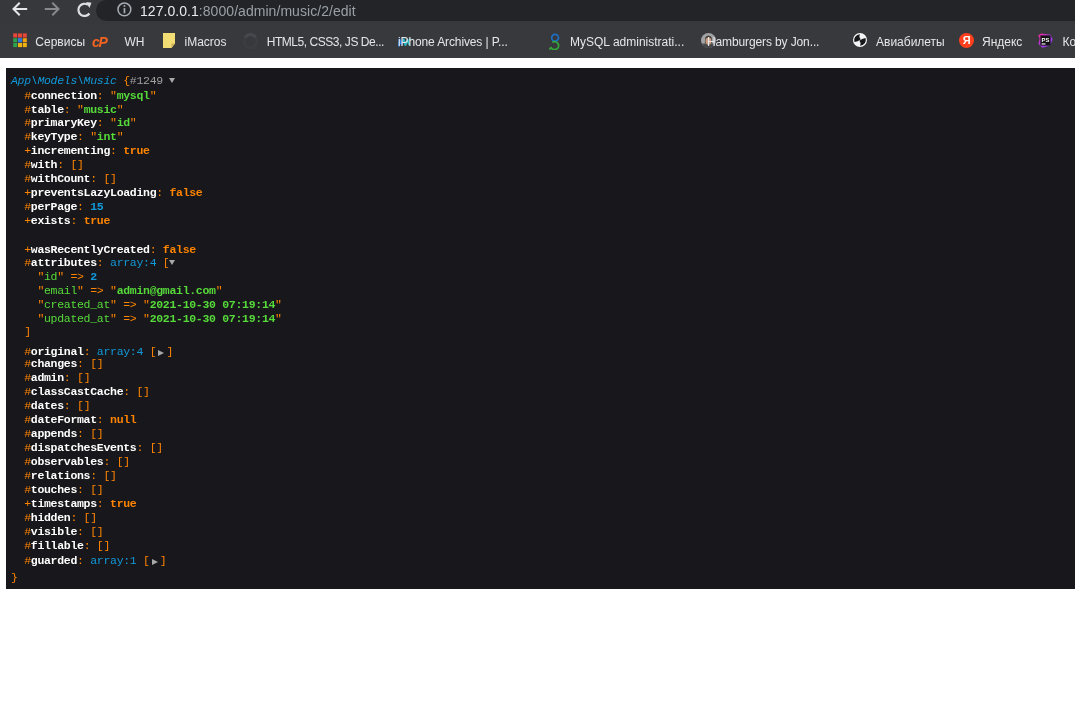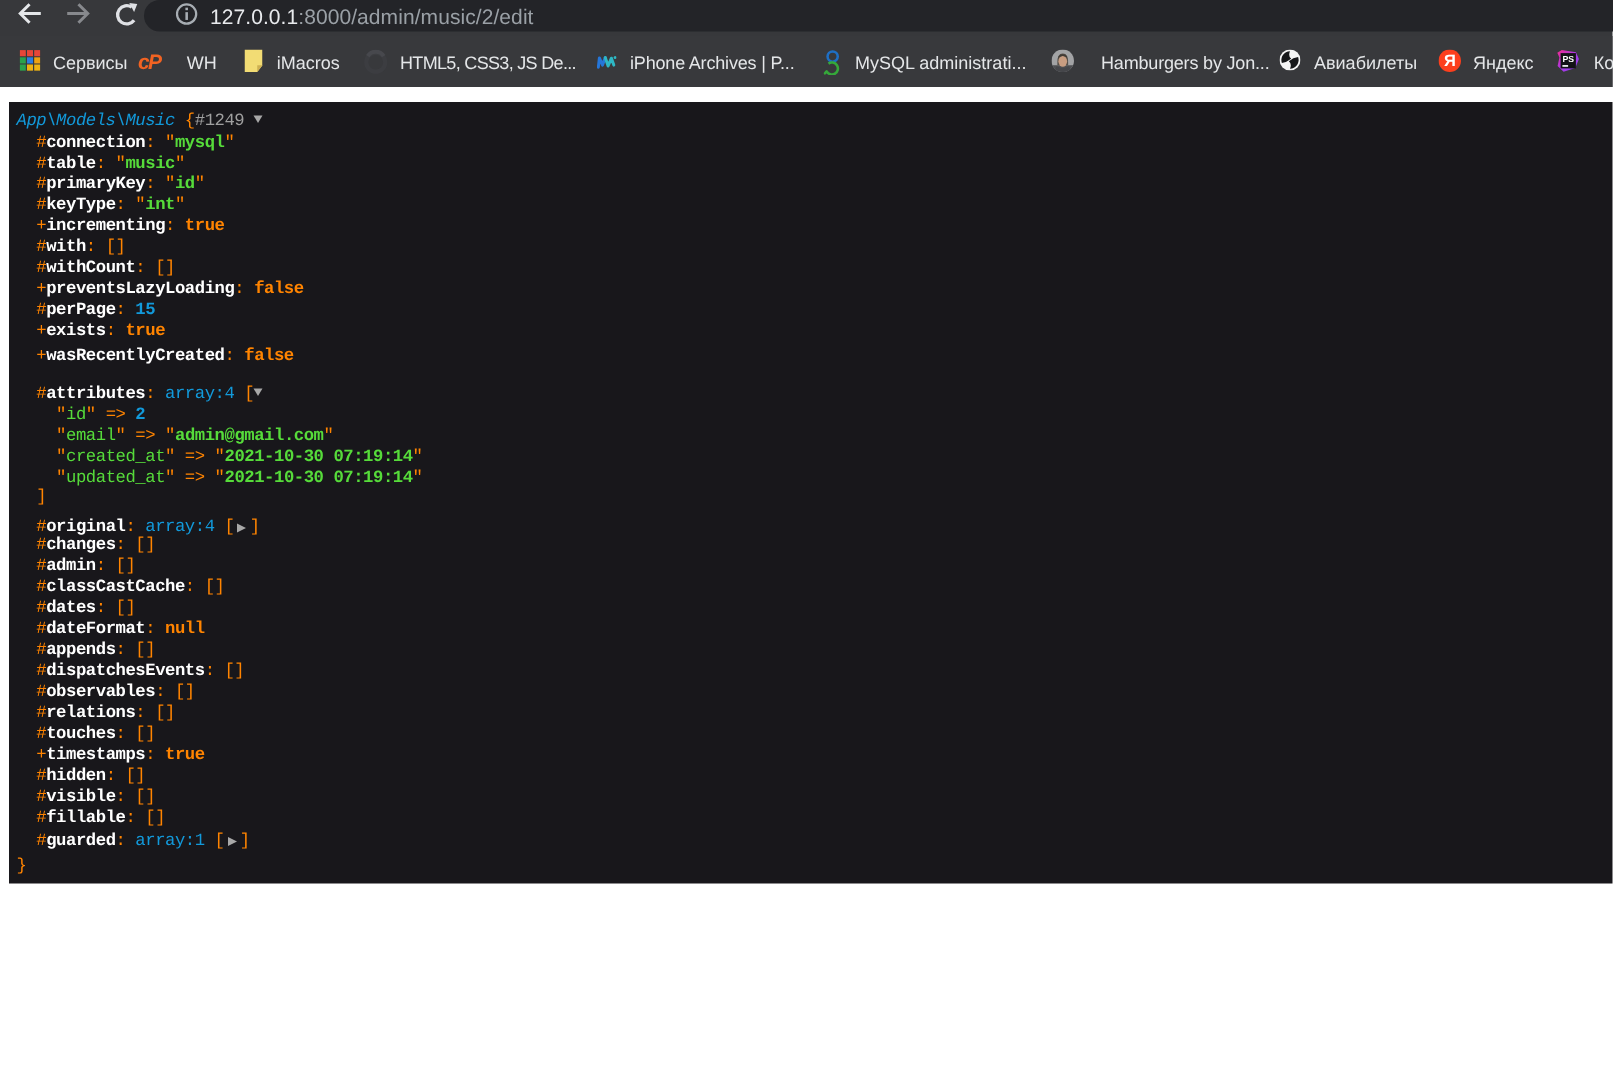--- a/index.html
+++ b/index.html
@@ -67,21 +67,21 @@
     <div class="bi" style="left:241.5px"><svg width="17" height="17" viewBox="0 0 17 17">
 <circle cx="8.5" cy="8.5" r="6.3" fill="none" stroke="#3c3d41" stroke-width="2.8"></circle>
 <path d="M3.2 4.4 A6.3 6.3 0 0 1 13.8 4.4" fill="none" stroke="#47484d" stroke-width="2.8"></path>
 </svg></div>
     <div class="bl" style="left:266.7px"><span style="letter-spacing:-0.45px">HTML5, CSS3, JS De...</span></div>
     <div class="bi" style="left:397.5px"><svg width="13" height="9" viewBox="0 0 13 9">
 <path d="M0.9 7.8 L1.6 1.6 L3.7 6.4 L5.5 1.4" fill="none" stroke="#2576d9" stroke-width="2" stroke-linecap="round" stroke-linejoin="round"></path>
 <path d="M5.5 1.4 L7.4 7 L9.6 1.8 L11.2 6.4" fill="none" stroke="#2eb8c4" stroke-width="2" stroke-linecap="round" stroke-linejoin="round"></path>
 <circle cx="12.1" cy="1.3" r="1" fill="#2eb8c4"></circle>
 </svg></div>
-    <div class="bl" style="left:420px"><span style="letter-spacing:-0.12px">iPhone Archives | P...</span></div>
+    <div class="bl" style="left:398px"><span style="letter-spacing:-0.12px">iPhone Archives | P...</span></div>
     <div class="bi" style="left:549px"><svg width="13" height="17" viewBox="0 0 13 17">
 <circle cx="6.1" cy="4.7" r="3.4" fill="none" stroke="#1e6fc4" stroke-width="1.7"></circle>
 <path d="M3.3 9.4 A4 4 0 1 1 2.1 14.6" fill="none" stroke="#35a83a" stroke-width="1.7"></path>
 <path d="M2.1 14.6 L0.9 15.9" stroke="#35a83a" stroke-width="1.7" stroke-linecap="round"></path>
 </svg></div>
     <div class="bl" style="left:570px">MySQL administrati...</div>
     <div class="bi" style="left:700.5px"><svg width="15" height="15" viewBox="0 0 15 15">
 <defs>
           <clipPath id="avc">
             <circle cx="7.5" cy="7.5" r="7.5"></circle>
@@ -89,21 +89,21 @@
         </defs>
 <g clip-path="url(#avc)">
 <rect width="15" height="15" fill="#a2a3a5"></rect>
 <rect y="10.5" width="15" height="4.5" fill="#4e4f52"></rect>
 <path d="M3.9 9 Q3.6 2.6 7.5 2.6 Q11.4 2.6 11.1 9 L11.1 10.5 L3.9 10.5 Z" fill="#56504a"></path>
 <ellipse cx="7.5" cy="7.9" rx="2.9" ry="3.6" fill="#c89d81"></ellipse>
 <path d="M4.6 6.2 Q5.2 4.2 7.5 4.3 Q9.8 4.2 10.4 6.2 L10.4 4.6 Q9.4 3.1 7.5 3.1 Q5.6 3.1 4.6 4.6 Z" fill="#403b35"></path>
 <path d="M1.5 15 L3.4 11.2 Q7.5 13.4 11.6 11.2 L13.5 15 Z" fill="#45464a"></path>
 </g>
 </svg></div>
-    <div class="bl" style="left:734px"><span style="letter-spacing:-0.12px">Hamburgers by Jon...</span></div>
+    <div class="bl" style="left:707px"><span style="letter-spacing:-0.12px">Hamburgers by Jon...</span></div>
     <div class="bi" style="left:853px"><svg width="14" height="14" viewBox="0 0 14 14">
 <circle cx="7" cy="7" r="7" fill="#f5f5f5"></circle>
 <path d="M7 1.2 A5.8 5.8 0 0 0 1.6 9 Q4.8 8.6 7.8 6.2 Q5.6 4.4 7 1.2 Z" fill="#17181a"></path>
 <path d="M7 12.8 A5.8 5.8 0 0 0 12.4 5 Q9.2 5.4 6.2 7.8 Q8.4 9.6 7 12.8 Z" fill="#17181a"></path>
 </svg></div>
     <div class="bl" style="left:876px">Авиабилеты</div>
     <div class="bi" style="left:958.5px"><svg width="15" height="15" viewBox="0 0 15 15">
 <circle cx="7.5" cy="7.5" r="7.5" fill="#fc3f1d"></circle>
 <text x="7.7" y="11.3" text-anchor="middle" style="font:bold 11px 'Liberation Sans',sans-serif" fill="#fff">Я</text>
 </svg></div>
@@ -128,21 +128,21 @@
 <div class="l" style="top:20.6px">  <i>#</i><b class="w">connection</b><i>: </i><i>"</i><b class="s">mysql</b><i>"</i></div>
 <div class="l" style="top:34.5px">  <i>#</i><b class="w">table</b><i>: </i><i>"</i><b class="s">music</b><i>"</i></div>
 <div class="l" style="top:48.4px">  <i>#</i><b class="w">primaryKey</b><i>: </i><i>"</i><b class="s">id</b><i>"</i></div>
 <div class="l" style="top:62.3px">  <i>#</i><b class="w">keyType</b><i>: </i><i>"</i><b class="s">int</b><i>"</i></div>
 <div class="l" style="top:76.3px">  <i>+</i><b class="w">incrementing</b><i>: </i><b class="c">true</b></div>
 <div class="l" style="top:90.3px">  <i>#</i><b class="w">with</b><i>: []</i></div>
 <div class="l" style="top:104.3px">  <i>#</i><b class="w">withCount</b><i>: []</i></div>
 <div class="l" style="top:118.3px">  <i>+</i><b class="w">preventsLazyLoading</b><i>: </i><b class="c">false</b></div>
 <div class="l" style="top:132.3px">  <i>#</i><b class="w">perPage</b><i>: </i><b class="n">15</b></div>
 <div class="l" style="top:146.3px">  <i>+</i><b class="w">exists</b><i>: </i><b class="c">true</b></div>
-<div class="l" style="top:163px">  <i>+</i><b class="w">wasRecentlyCreated</b><i>: </i><b class="c">false</b></div>
+<div class="l" style="top:175px">  <i>+</i><b class="w">wasRecentlyCreated</b><i>: </i><b class="c">false</b></div>
 <div class="l" style="top:188.3px">  <i>#</i><b class="w">attributes</b><i>: </i><span class="a">array:4</span> <i>[</i><span class="td"></span></div>
 <div class="l" style="top:202.3px">    <i>"</i><span class="k">id</span><i>"</i><i> =&gt; </i><b class="n">2</b></div>
 <div class="l" style="top:215.9px">    <i>"</i><span class="k">email</span><i>"</i><i> =&gt; </i><i>"</i><b class="s">admin@gmail.com</b><i>"</i></div>
 <div class="l" style="top:229.7px">    <i>"</i><span class="k">created_at</span><i>"</i><i> =&gt; </i><i>"</i><b class="s">2021-10-30 07:19:14</b><i>"</i></div>
 <div class="l" style="top:243.5px">    <i>"</i><span class="k">updated_at</span><i>"</i><i> =&gt; </i><i>"</i><b class="s">2021-10-30 07:19:14</b><i>"</i></div>
 <div class="l" style="top:257.3px">  <i>]</i></div>
 <div class="l" style="top:277px">  <i>#</i><b class="w">original</b><i>: </i><span class="a">array:4</span> <i>[</i><span class="tr"></span><i>]</i></div>
 <div class="l" style="top:288.6px">  <i>#</i><b class="w">changes</b><i>: []</i></div>
 <div class="l" style="top:302.6px">  <i>#</i><b class="w">admin</b><i>: []</i></div>
 <div class="l" style="top:316.6px">  <i>#</i><b class="w">classCastCache</b><i>: []</i></div>

